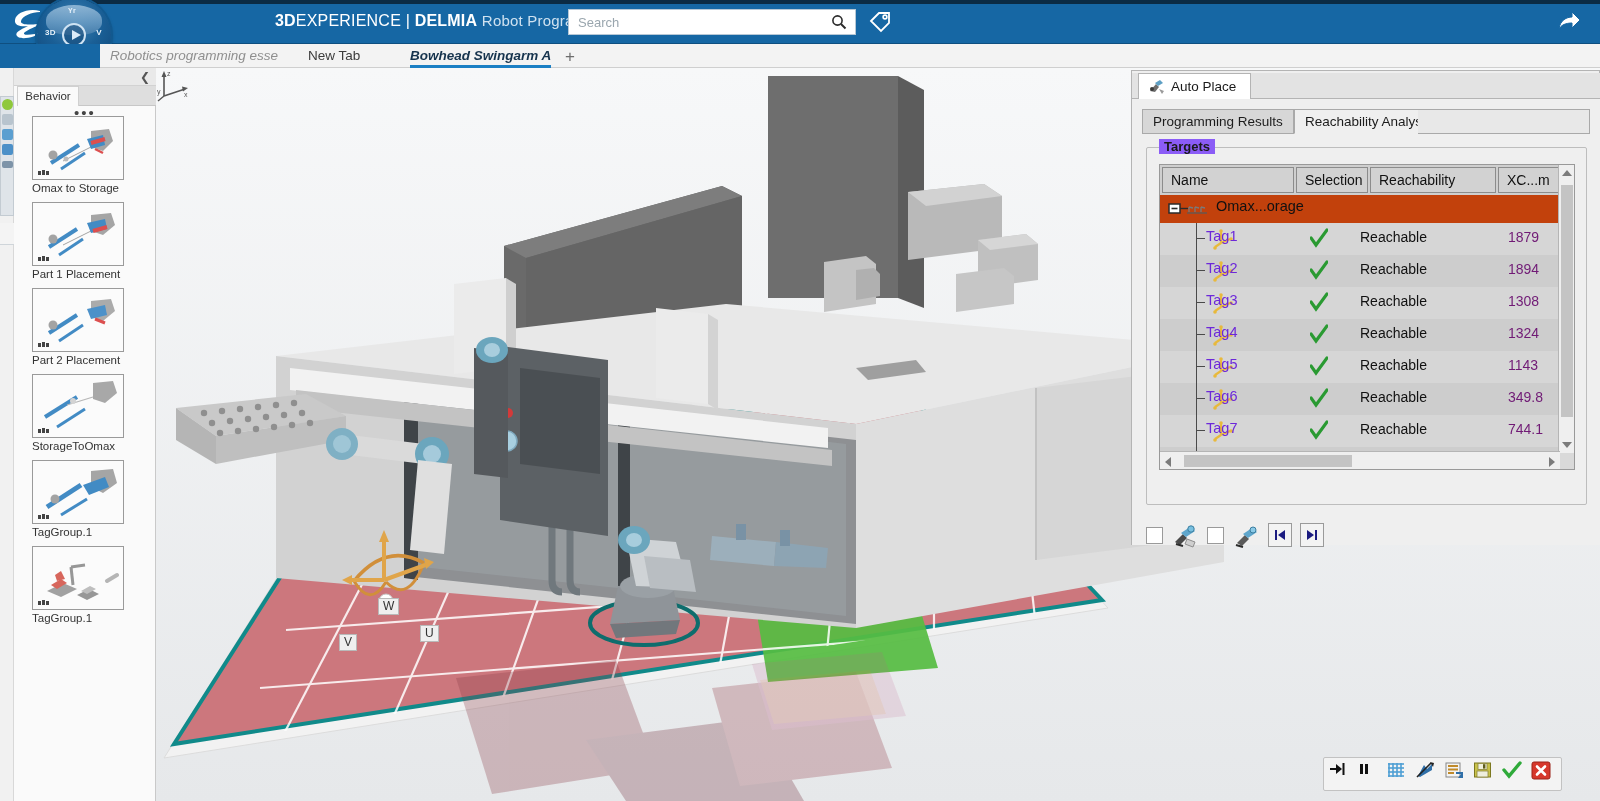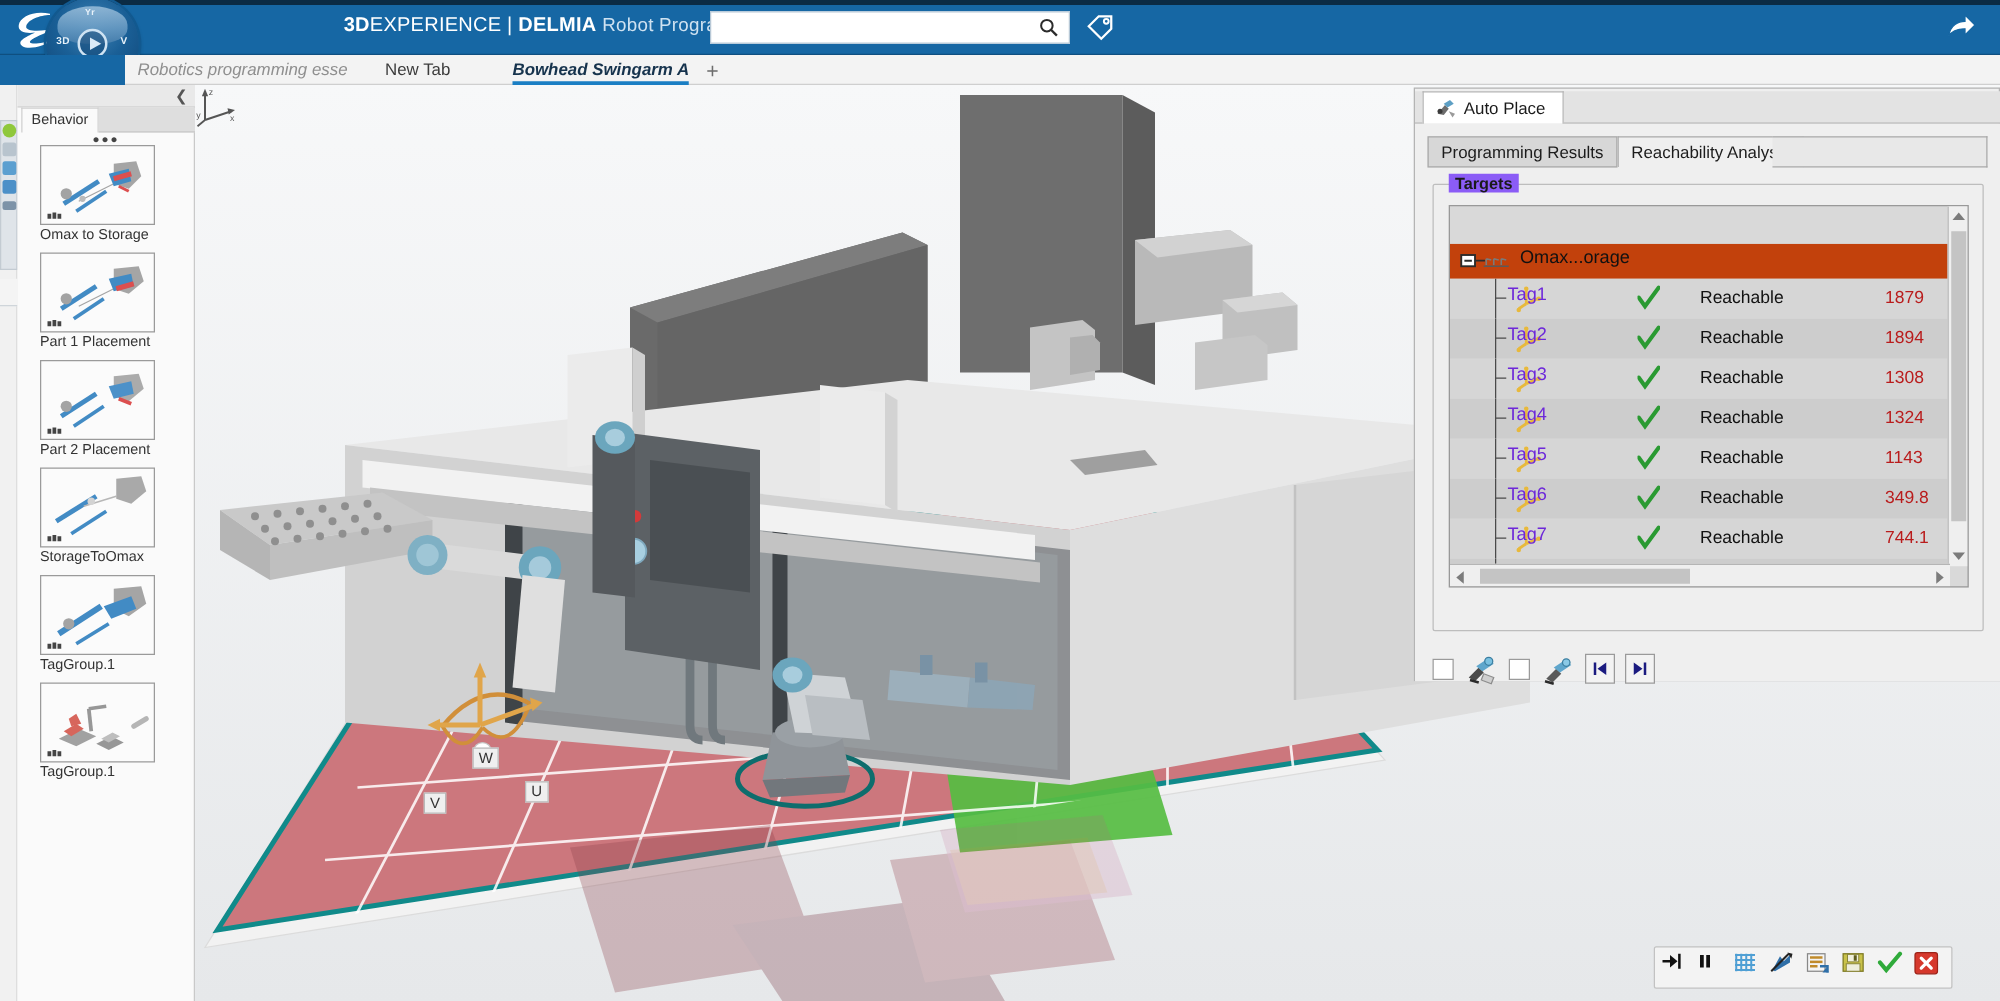--- a/index.html
+++ b/index.html
@@ -216,21 +216,21 @@
     background:#d2d2d2; border:1px solid #8c8c8c; font-size:14px; color:#111;
     padding-left:8px; overflow:hidden; white-space:nowrap;
   }
   #tbl-rows{ position:absolute; left:0; top:30px; width:400px; height:258px; overflow:hidden; }
   .trow{ position:relative; height:32px; }
   .trow.alt{ background:#cdcdcd; }
   .trow.norm{ background:#d6d6d6; }
   .tgroup{ background:#c2410c; height:28px; }
   .cell-name{ position:absolute; left:46px; top:5px; font-size:14.5px; color:#6d28d9; }
   .cell-reach{ position:absolute; left:200px; top:6px; font-size:14px; color:#111; }
-  .cell-xc{ position:absolute; left:348px; top:6px; font-size:14px; color:#b91c1c; }
+  .cell-xc{ position:absolute; left:348px; top:6px; font-size:14px; color:#701a75; }
   .tick{ position:absolute; left:150px; top:5px; width:18px; height:20px; }
   .axisicon{ position:absolute; left:52px; top:4px; width:22px; height:24px; }
   .treeline{ position:absolute; left:36px; top:0; width:1px; height:32px; background:#4a4a4a;}
   .treetick{ position:absolute; left:36px; top:15px; width:9px; height:1px; background:#4a4a4a;}
 
   
   #vscroll{ position:absolute; right:0; top:0; width:16px; height:288px; background:#efefef;
             border-left:1px solid #b5b5b5;}
   #vscroll .thumb{ position:absolute; left:2px; top:20px; width:12px; height:232px; background:#c4c4c4; }
   .sarrow{ position:absolute; left:3px; width:0;height:0;}
@@ -269,20 +269,21 @@
     <span class="lbl lyr">Yr</span>
     <span class="lbl lvr">V+R</span>
   </div>
 
   <div class="brand-text">
     <span class="b">3D</span><span>EXPERIENCE | </span><span class="b">DELMIA</span>
     <span class="sub">Robot Programming Essentials</span>
   </div>
 
   <div id="searchwrap">
+    <input type="text" placeholder="Search" style="">
     <svg id="search-icon" viewBox="0 0 16 16">
       <circle cx="6.5" cy="6.5" r="4.6" fill="none" stroke="#2b2b2b" stroke-width="1.6"></circle>
       <line x1="10" y1="10" x2="14.5" y2="14.5" stroke="#2b2b2b" stroke-width="1.9"></line>
     </svg>
   </div>
 
   <svg id="tag-icon" viewBox="0 0 24 24">
     <path d="M3 11 L11 3 L21 3 L21 13 L13 21 Z" fill="none" stroke="#ffffff" stroke-width="1.8"></path>
     <circle cx="17" cy="7" r="1.9" fill="none" stroke="#ffffff" stroke-width="1.6"></circle>
   </svg>
@@ -729,20 +730,26 @@
   <div id="ap-body">
     <div class="ap-tab raised" style="left:10px;">Programming Results</div>
     <div class="ap-tab flat" style="left:162px;">Reachability Analysis</div>
     <div class="ap-tab-filler" style="left:286px;width:172px;"></div>
 
     <div id="targets-group">
       <div id="targets-legend">Targets</div>
 
       <div id="tblwrap">
 
+        <div id="tbl-head">
+          <div class="th" style="left:2px;width:132px;">Name</div>
+          <div class="th" style="left:136px;width:72px;">Selection</div>
+          <div class="th" style="left:210px;width:126px;">Reachability</div>
+          <div class="th" style="left:338px;width:62px;">XC...m</div>
+        </div>
 
         <div id="tbl-rows">
 
           <div class="trow tgroup">
             <svg style="position:absolute;left:8px;top:4px;" width="46" height="20" viewBox="0 0 46 20">
               <rect x="1" y="5" width="11" height="9" fill="#fff" stroke="#2b2b2b" stroke-width="1.5"></rect>
               <line x1="3.5" y1="9.5" x2="9.5" y2="9.5" stroke="#2b2b2b" stroke-width="1.6"></line>
               <line x1="12" y1="9.5" x2="20" y2="9.5" stroke="#2b2b2b" stroke-width="1.4"></line>
               <g stroke="#7a7a7a" stroke-width="1.3">
                 <path d="M21 13 L21 8 M21 8 L25 9"></path>

